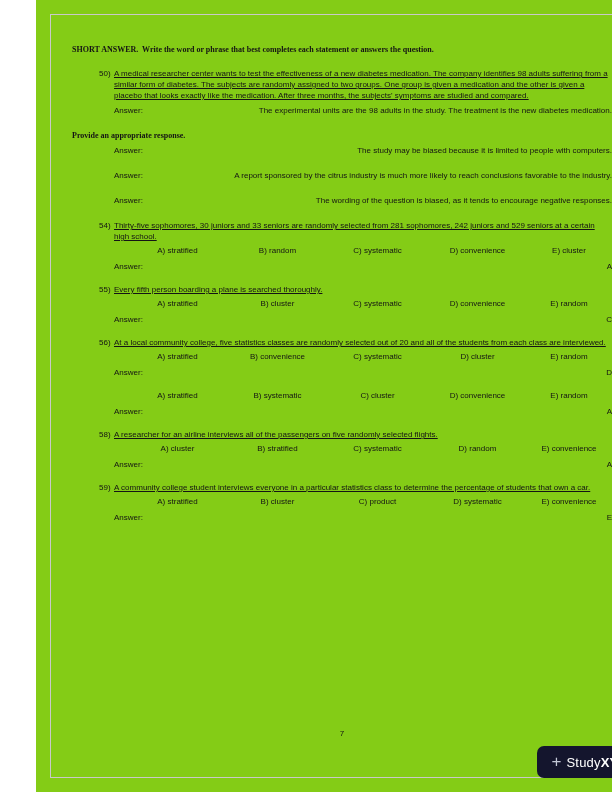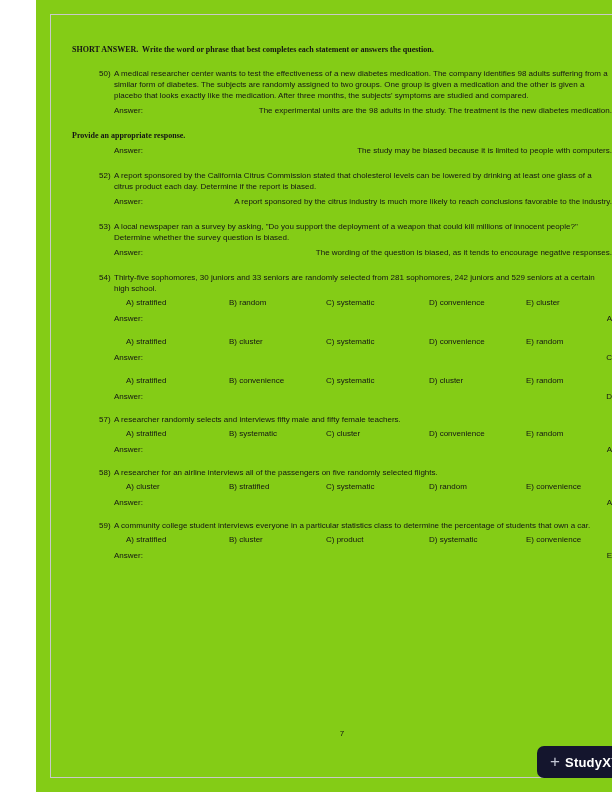--- a/index.html
+++ b/index.html
@@ -39,32 +39,33 @@
   .direction {
     font-family: "Liberation Serif", serif;
     font-weight: bold;
     margin: 0 0 3px 0;
   }
   .question {
     display: flex;
     margin: 0 0 2px 27px;
   }
   .qnum { flex: none; width: 15px; }
-  .qtext { flex: 1; }
+  .qtext { flex: 1; text-decoration: underline; }
   .answer {
     display: flex;
     margin: 4px 0 14px 42px;
   }
   .answer-label { flex: none; width: 34px; }
   .answer-text { flex: 1; text-align: right; }
   .mc-block { margin: 0; }
   .choices {
     display: grid;
     grid-template-columns: 103px 97px 103px 97px 1fr;
     margin: 3px 0 0 54px;
+    text-align: center;
   }
   .choice { white-space: nowrap; }
   .mc-answer {
     display: flex;
     margin: 5px 0 12px 42px;
   }
   .page-number {
     position: absolute;
     top: 728px;
     left: 0;
@@ -92,21 +93,21 @@
     font-weight: 300;
     line-height: 1;
     margin-top: -1px;
   }
   .brand-name {
     font-size: 13px;
     line-height: 1;
     color: #ffffff;
     letter-spacing: 0.2px;
   }
-  .brand-study { font-weight: 700; }
+  .brand-study { font-weight: 400; }
   .brand-xy { font-weight: 800; }
 </style>
 </head>
 <body>
 
 <div class="page">
   <div class="page-border"></div>
 
   <div class="content">
 
@@ -122,33 +123,25 @@
       <span class="answer-text">The experimental units are the 98 adults in the study. The treatment is the new diabetes medication.</span>
     </div>
 
     <p class="direction">Provide an appropriate response.</p>
 
     <div class="answer">
       <span class="answer-label">Answer:</span>
       <span class="answer-text">The study may be biased because it is limited to people with computers.</span>
     </div>
 
-    <div class="question">
-      <span class="qnum">52)</span>
-      <span class="qtext">A report sponsored by the California Citrus Commission stated that cholesterol levels can be lowered by drinking at least one glass of a citrus product each day. Determine if the report is biased.</span>
-    </div>
     <div class="answer">
       <span class="answer-label">Answer:</span>
       <span class="answer-text">A report sponsored by the citrus industry is much more likely to reach conclusions favorable to the industry.</span>
     </div>
 
-    <div class="question">
-      <span class="qnum">53)</span>
-      <span class="qtext">A local newspaper ran a survey by asking, "Do you support the deployment of a weapon that could kill millions of innocent people?" Determine whether the survey question is biased.</span>
-    </div>
     <div class="answer">
       <span class="answer-label">Answer:</span>
       <span class="answer-text">The wording of the question is biased, as it tends to encourage negative responses.</span>
     </div>
 
 
 
     <div class="mc-block">
       <div class="question">
         <span class="qnum">54)</span>
@@ -161,52 +154,56 @@
         <span class="choice">D) convenience</span>
         <span class="choice">E) cluster</span>
       </div>
       <div class="mc-answer">
         <span class="answer-label">Answer:</span>
         <span class="answer-text">A</span>
       </div>
     </div>
 
     <div class="mc-block">
+      <div class="question">
+        <span class="qnum">55)</span>
+        <span class="qtext">Every fifth person boarding a plane is searched thoroughly.</span>
+      </div>
       <div class="choices">
         <span class="choice">A) stratified</span>
         <span class="choice">B) cluster</span>
         <span class="choice">C) systematic</span>
         <span class="choice">D) convenience</span>
         <span class="choice">E) random</span>
       </div>
       <div class="mc-answer">
         <span class="answer-label">Answer:</span>
         <span class="answer-text">C</span>
       </div>
     </div>
 
     <div class="mc-block">
+      <div class="question">
+        <span class="qnum">56)</span>
+        <span class="qtext">At a local community college, five statistics classes are randomly selected out of 20 and all of the students from each class are interviewed.</span>
+      </div>
       <div class="choices">
         <span class="choice">A) stratified</span>
         <span class="choice">B) convenience</span>
         <span class="choice">C) systematic</span>
         <span class="choice">D) cluster</span>
         <span class="choice">E) random</span>
       </div>
       <div class="mc-answer">
         <span class="answer-label">Answer:</span>
         <span class="answer-text">D</span>
       </div>
     </div>
 
     <div class="mc-block">
-      <div class="question">
-        <span class="qnum">57)</span>
-        <span class="qtext">A researcher randomly selects and interviews fifty male and fifty female teachers.</span>
-      </div>
       <div class="choices">
         <span class="choice">A) stratified</span>
         <span class="choice">B) systematic</span>
         <span class="choice">C) cluster</span>
         <span class="choice">D) convenience</span>
         <span class="choice">E) random</span>
       </div>
       <div class="mc-answer">
         <span class="answer-label">Answer:</span>
         <span class="answer-text">A</span>

